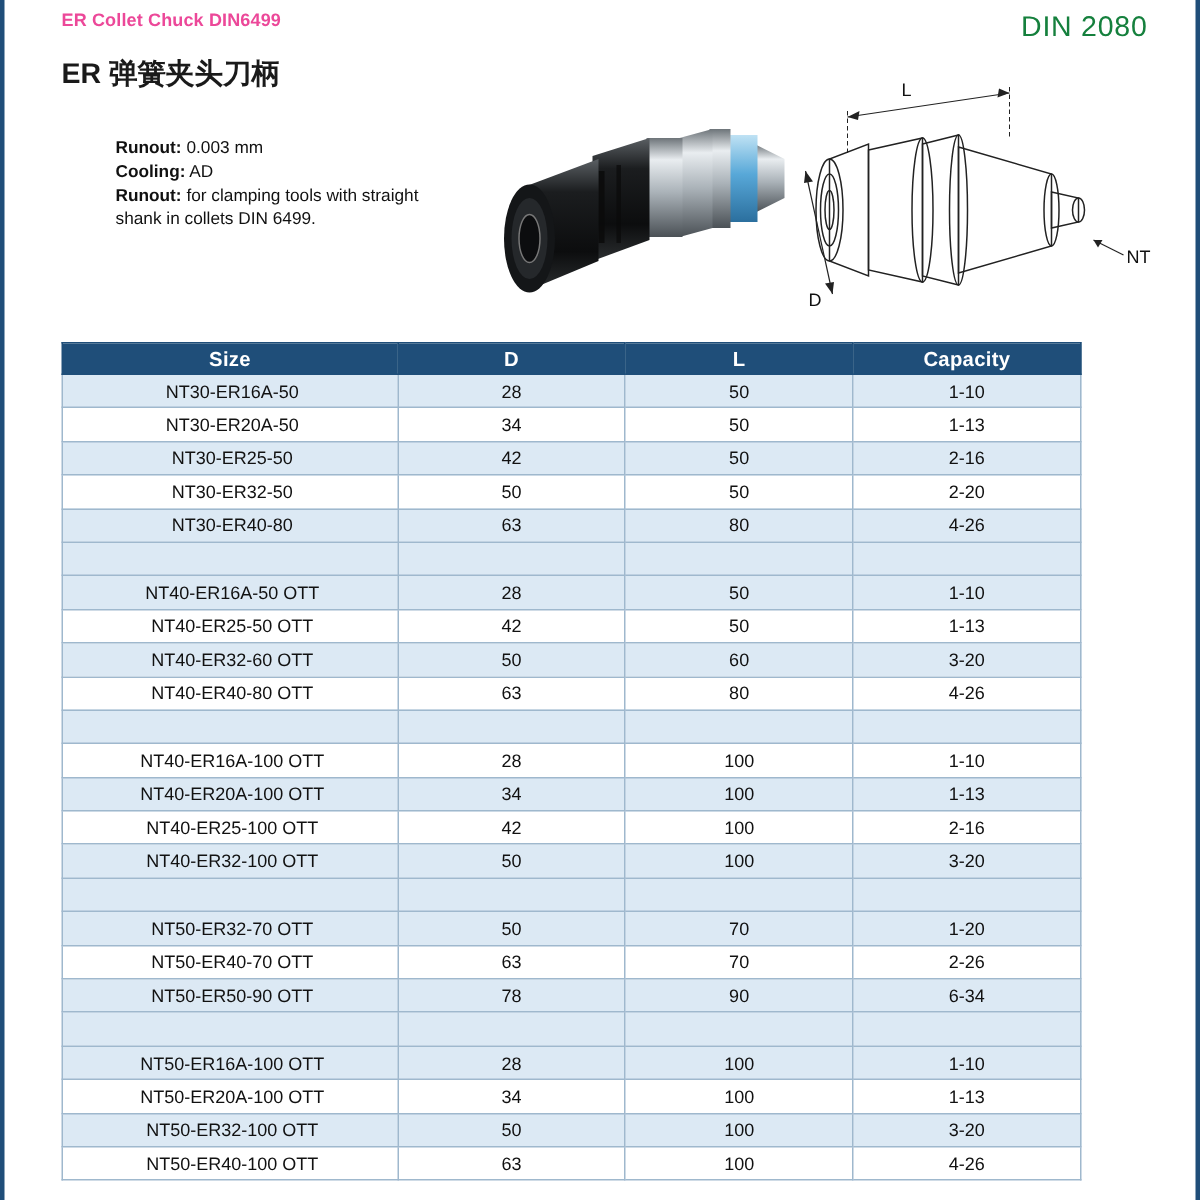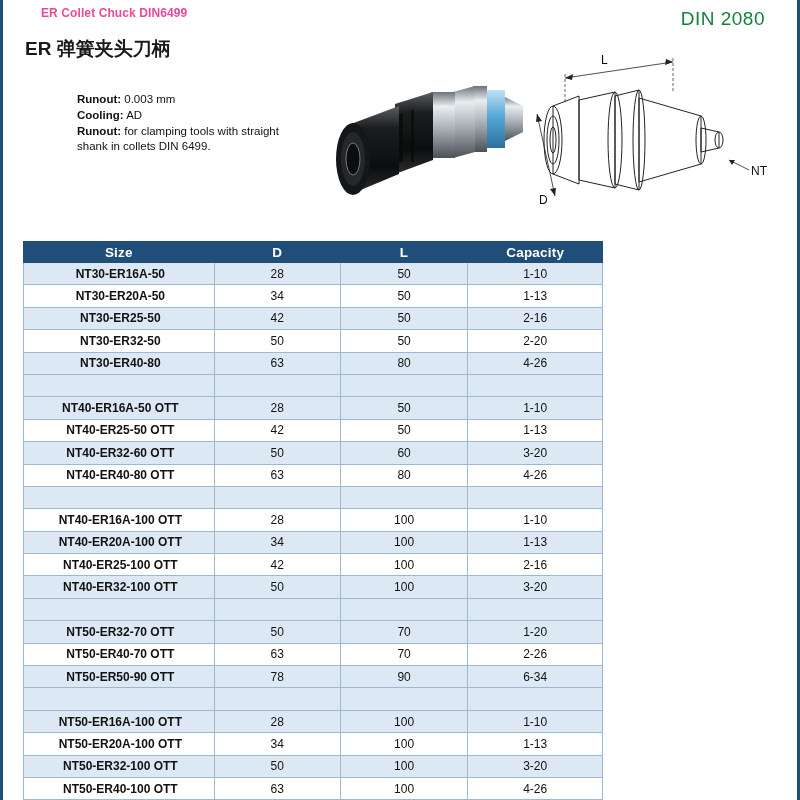--- a/index.html
+++ b/index.html
@@ -21,21 +21,21 @@
   .header {
     position: absolute;
     left: 0; top: 0; width: 800px; height: 215px;
   }
   .title-en {
     position: absolute; left: 38px; top: 6px;
     font-size: 12px; font-weight: bold; color: #ec4899;
     letter-spacing: .1px;
   }
   .title-cn {
-    position: absolute; left: 22px; top: 36px;
+    position: absolute; left: 38px; top: 36px;
     font-size: 19px; font-weight: bold; color: #1a1a1a;
   }
   .din-code {
     position: absolute; right: 38px; top: 8px;
     font-size: 19px; color: #15803d; font-weight: normal;
     letter-spacing: .5px;
   }
   .specs {
     position: absolute; left: 38px; top: 92px;
     font-size: 11.5px; color: #111; line-height: 15px;
@@ -51,44 +51,43 @@
   }
   
   .drawing {
     position: absolute; left: 520px; top: 48px;
     width: 250px; height: 165px;
   }
 
   
   table.spec {
     position: absolute;
-    left: 20px; top: 228px;
-    width: 580px;
+    left: 38px; top: 228px;
+    width: 680px;
     border-collapse: collapse;
     font-size: 12px;
-    margin-top: 13px;
   }
   table.spec th {
     background: #1f4e79;
     color: #fff;
     font-size: 13.5px;
     font-weight: bold;
     height: 21px;
     border: 1px solid #1f4e79;
     text-align: center;
     letter-spacing: .2px;
   }
   table.spec td {
     height: 22.4px;
     border: 1px solid #9fb8cd;
     text-align: center;
     color: #111;
     font-size: 12px;
   }
-  table.spec td.name { padding-left: 4px; font-weight: bold; }
+  table.spec td.name { padding-left: 4px; }
   table.spec tr.alt td { background: #dce9f4; }
   table.spec tr.plain td { background: #ffffff; }
   table.spec tr.blank td { background: #dce9f4; height: 22.4px; }
   col.c-size { width: 224px; }
   col.c-d    { width: 152px; }
   col.c-l    { width: 152px; }
   col.c-cap  { width: 152px; }
 </style>
 </head>
 <body>

